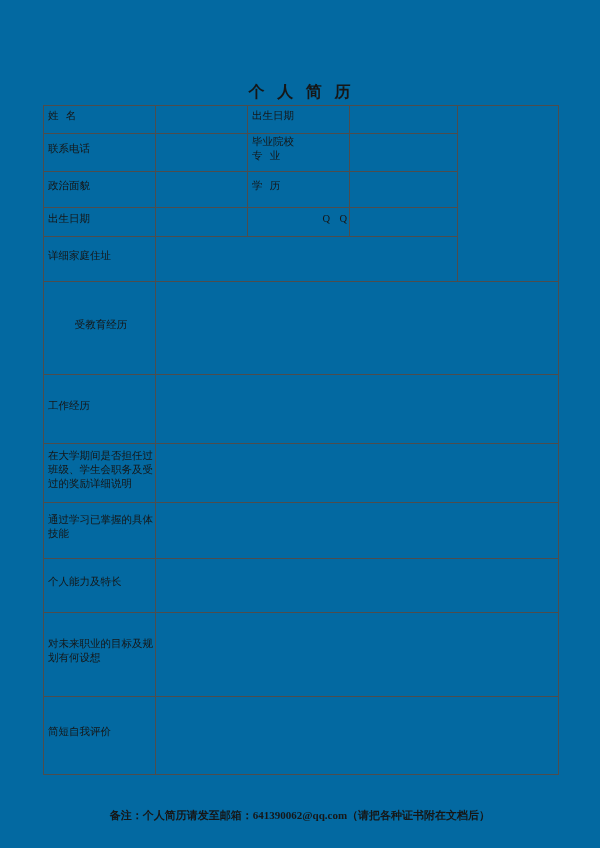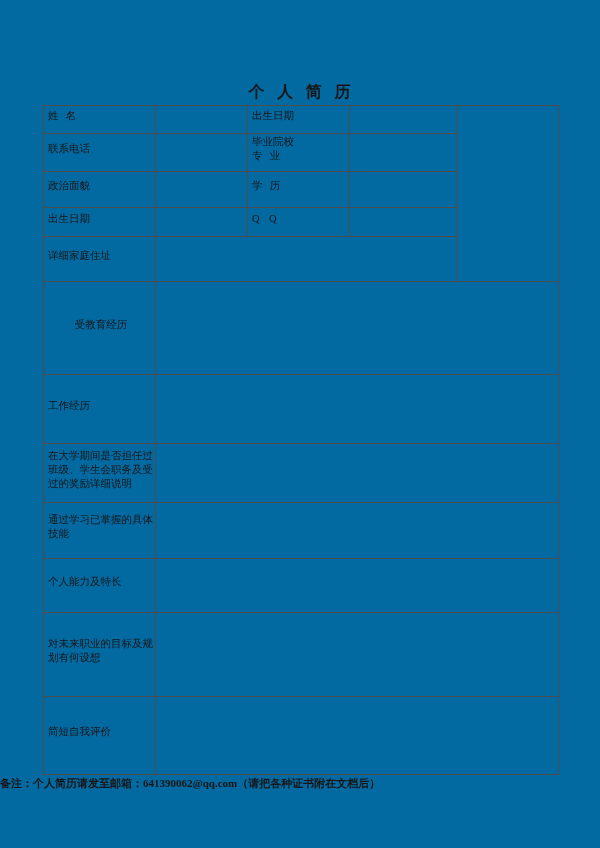--- a/index.html
+++ b/index.html
@@ -47,24 +47,24 @@
   tr.r3  { height: 36px; }
   tr.r4  { height: 29px; }
   tr.r5  { height: 45px; margin-top: 16px; }
   tr.r6  { height: 93px; text-align: center; }
   tr.r7  { height: 69px; margin-left: 37px; }
   tr.r8  { height: 59px; }
   tr.r9  { height: 56px; }
   tr.r10 { height: 54px; margin-top: 48px; }
   tr.r11 { height: 84px; }
   tr.r12 { height: 78px; }
-  td.qq-label { font-size: 11px; letter-spacing: 1px; }
+  td.qq-label { font-size: 11px; letter-spacing: 1px; text-align: right; }
   .footer {
-    margin-top: 1px;
-    text-align: left;
+    margin-top: 33px;
+    text-align: center;
     font-size: 11px;
     font-weight: bold;
     line-height: 15px;
   }
 </style>
 </head>
 <body>
 
 <div class="page">
 

